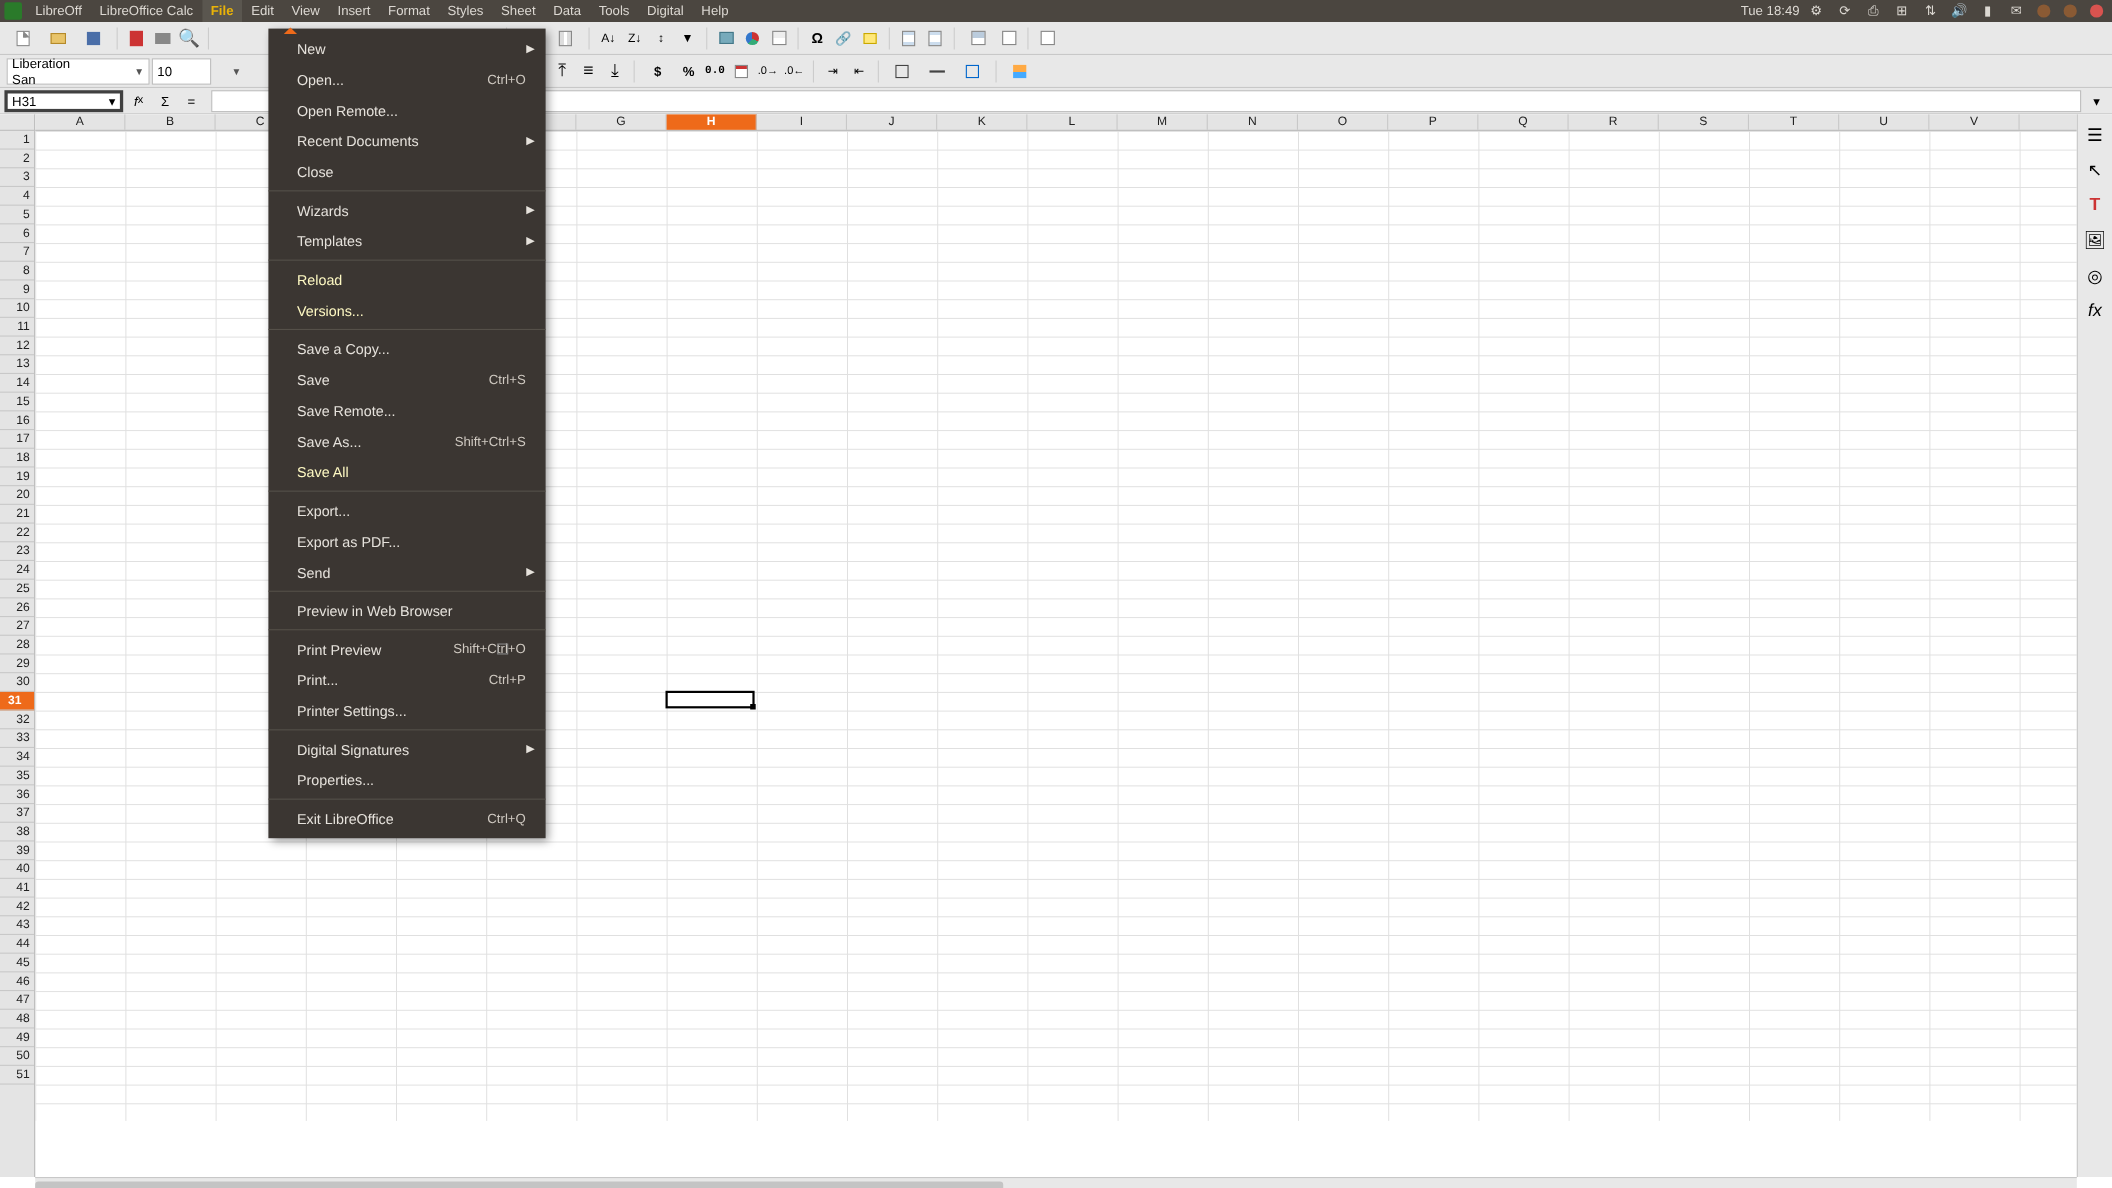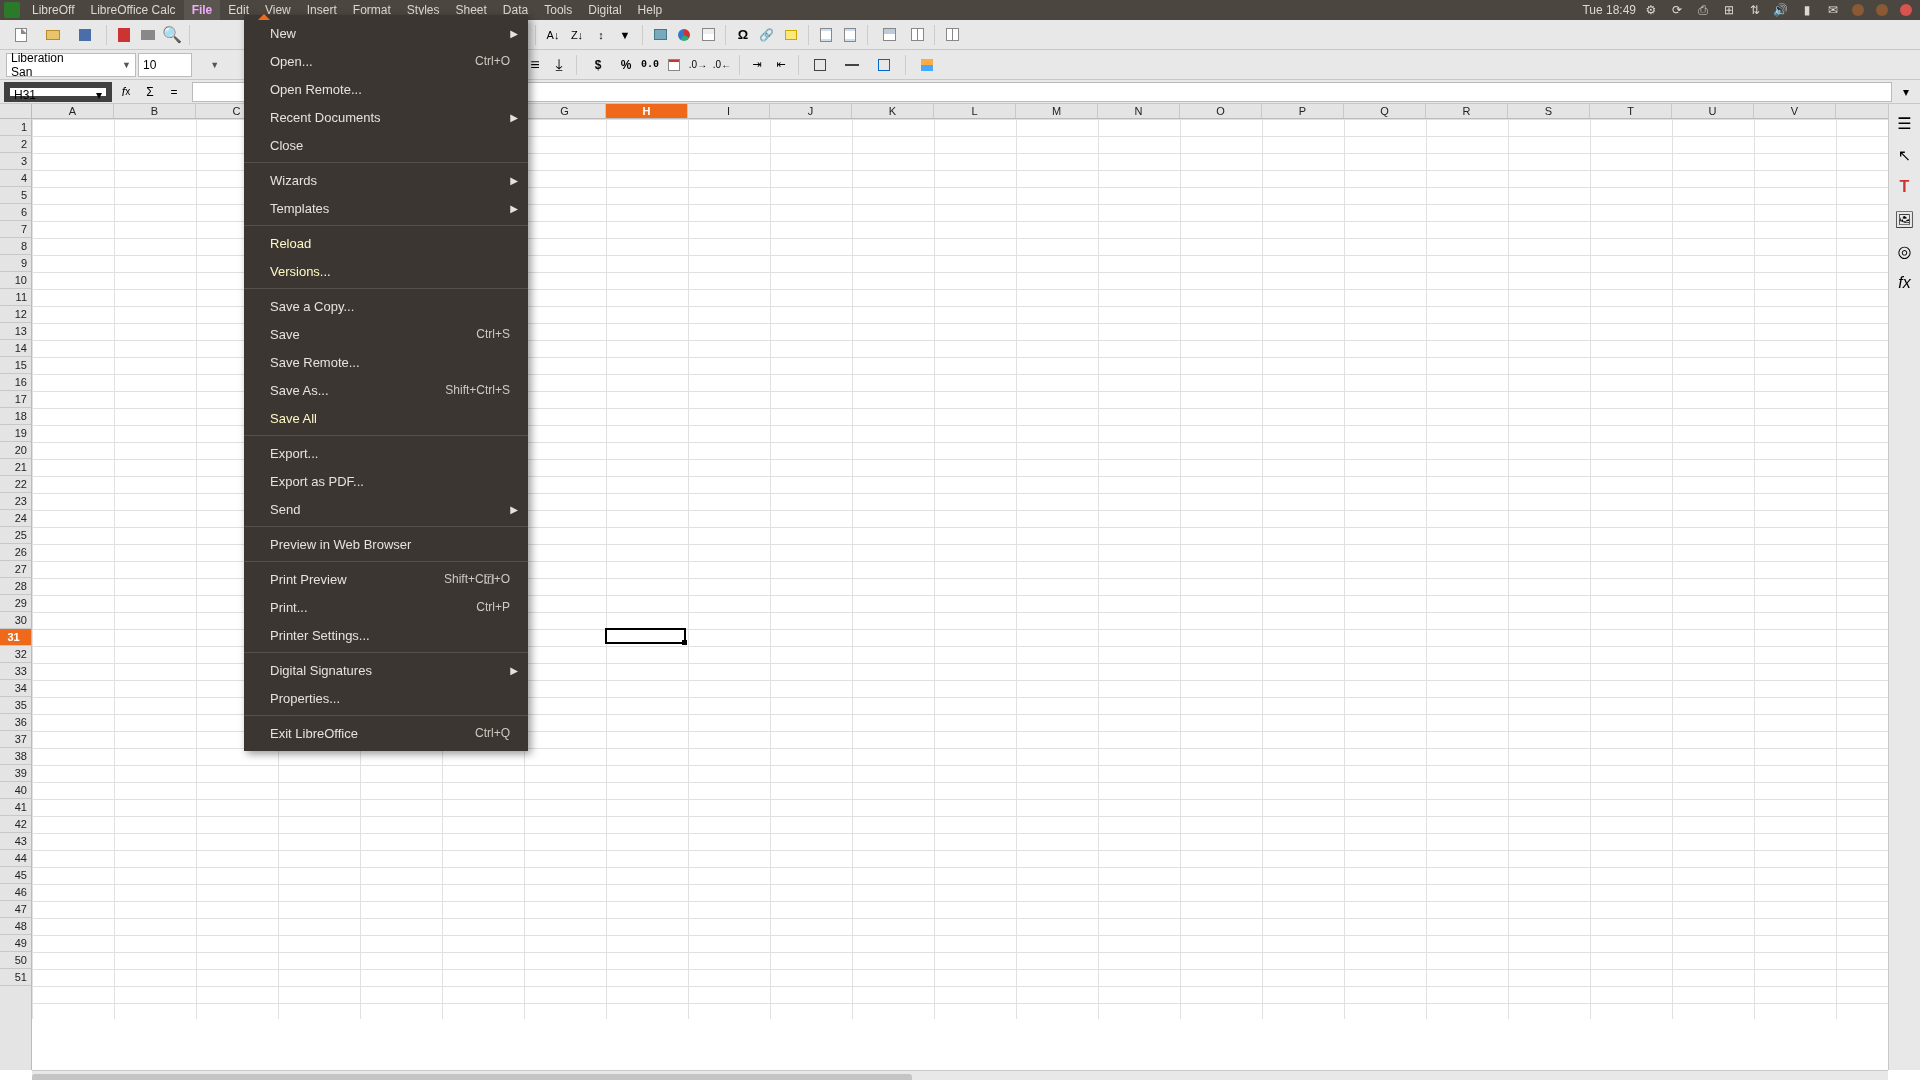--- a/index.html
+++ b/index.html
@@ -2,21 +2,21 @@
 <html><head>
 <meta charset="utf-8">
 <style>
 * { margin: 0; padding: 0; box-sizing: border-box; font-family: "Liberation Sans", "Ubuntu", Arial, sans-serif; }
 html, body { width: 1920px; height: 1080px; overflow: hidden; background: #f0f0f0; }
 
 
 .menubar { height: 20px; background: #4b4640; color: #dcd8d2; display: flex; align-items: center; font-size: 12px; }
 .menubar .app-icon { width: 16px; height: 16px; margin: 0 4px; background: #2a7a2a; border-radius: 2px; }
 .menubar .menu-item { padding: 0 8px; height: 20px; display: flex; align-items: center; cursor: default; }
-.menubar .menu-item.active { background: #5a564f; color: #f0abfc; font-weight: bold; }
+.menubar .menu-item.active { background: #5a564f; color: #eab308; font-weight: bold; }
 .menubar .spacer { flex: 1; }
 .menubar .tray { display: flex; align-items: center; gap: 12px; padding-right: 8px; }
 .menubar .tray .ico { width: 14px; height: 14px; display: flex; align-items: center; justify-content: center; }
 .menubar .tray .dot { width: 12px; height: 12px; border-radius: 50%; }
 
 
 .toolbar { height: 30px; background: #e8e8e8; border-bottom: 1px solid #c8c8c8; display: flex; align-items: center; padding: 0 6px; gap: 2px; }
 .toolbar .btn { width: 22px; height: 22px; display: flex; align-items: center; justify-content: center; border: 1px solid transparent; border-radius: 2px; }
 .toolbar .btn.drop { width: 30px; }
 .toolbar .sep { width: 1px; height: 20px; background: #ccc; margin: 0 4px; }
@@ -55,21 +55,21 @@
 .g-number{font-size:10px;font-weight:bold;font-family:Liberation Mono, monospace;}
 .g-date{width:12px;height:12px;border:1px solid #888;background:linear-gradient(#c33 25%,#fff 25%);}
 .g-dec{font-size:10px;}
 .g-indent{font-size:11px;}
 .g-borders{width:12px;height:12px;border:1px solid #444;}
 .g-borderstyle{width:14px;height:2px;background:#444;}
 .g-cond{width:12px;height:12px;background:linear-gradient(#fa4 50%,#4af 50%);}
 
 
 .formula-row { height: 24px; background: #e8e8e8; border-bottom: 1px solid #c8c8c8; display: flex; align-items: center; padding: 0 4px; gap: 4px; }
-.name-box { width: 108px; height: 20px; border: 6px solid #404040; background: #fff; font-size: 12px; padding: 0 4px; display: flex; align-items: flex-start; justify-content: space-between; }
+.name-box { width: 108px; height: 20px; border: 3px solid #404040; background: #fff; font-size: 12px; padding: 0 4px; display: flex; align-items: flex-start; justify-content: space-between; }
 .fx-btn { width: 20px; height: 20px; display: flex; align-items: center; justify-content: center; font-size: 12px; }
 .formula-input { flex: 1; height: 20px; border: 1px solid #bbb; background: #fff; margin-left: 4px; }
 
 
 .sheet-area { position: relative; height: 984px; background: #fff; }
 .corner { position: absolute; left: 0; top: 0; width: 32px; height: 15px; background: #e4e4e4; border-right: 1px solid #bbb; border-bottom: 1px solid #bbb; }
 .col-headers { position: absolute; left: 32px; top: 0; right: 32px; height: 15px; background: #e4e4e4; border-bottom: 1px solid #bbb; display: flex; }
 .col-headers .ch { width: 82px; border-right: 1px solid #c8c8c8; text-align: center; font-size: 11px; line-height: 15px; color: #222; }
 .col-headers .ch.sel { background: #ee6a1a; color: #fff; font-weight: bold; }
 .row-headers { position: absolute; left: 0; top: 15px; width: 32px; bottom: 18px; background: #e4e4e4; border-right: 1px solid #bbb; }
@@ -84,21 +84,21 @@
 
 
 .right-sidebar { position: absolute; top: 0; right: 0; width: 32px; bottom: 18px; background: #e8e8e8; border-left: 1px solid #c8c8c8; display: flex; flex-direction: column; align-items: center; gap: 10px; padding-top: 8px; }
 .right-sidebar .sbtn { width: 22px; height: 22px; display:flex;align-items:center;justify-content:center; }
 
 
 .hscroll { position:absolute; left:32px; right:32px; bottom:0; height:18px; background:#e8e8e8; border-top:1px solid #c8c8c8; }
 .hscroll .thumb { position:absolute; left:0; top:3px; height:12px; width:880px; background:#c4c4c4; border-radius:3px; }
 
 
-.dropdown { position: absolute; left: 244px; top: 15px; width: 284px; background: #3b3632; color: #e6e2dc; font-size: 13px; box-shadow: 3px 3px 8px rgba(0,0,0,.4); z-index: 1000; padding: 4px 0; }
+.dropdown { position: absolute; left: 244px; top: 26px; width: 252px; background: #3b3632; color: #e6e2dc; font-size: 13px; box-shadow: 3px 3px 8px rgba(0,0,0,.4); z-index: 1000; padding: 4px 0; }
 .dropdown::before { content:""; position:absolute; top:-7px; left:14px; border:6px solid transparent; border-bottom-color:#ee6a1a; }
 .dropdown .mi { height: 28px; display: flex; align-items: center; padding: 0 18px 0 26px; position: relative; }
 .dropdown .mi.disabled { color: #fef9c3; }
 .dropdown .mi .shortcut { margin-left: auto; font-size: 12px; color: #cfc9c1; }
 .dropdown .mi .sub { position: absolute; right: 10px; font-size: 10px; }
 .dropdown .msep { height: 1px; background: #555049; margin: 3px 0; }
 .dropdown .mi .chk { position:absolute; right:34px; width:10px; height:10px; border:1px solid #888;}
 </style>
 </head>
 <body>

